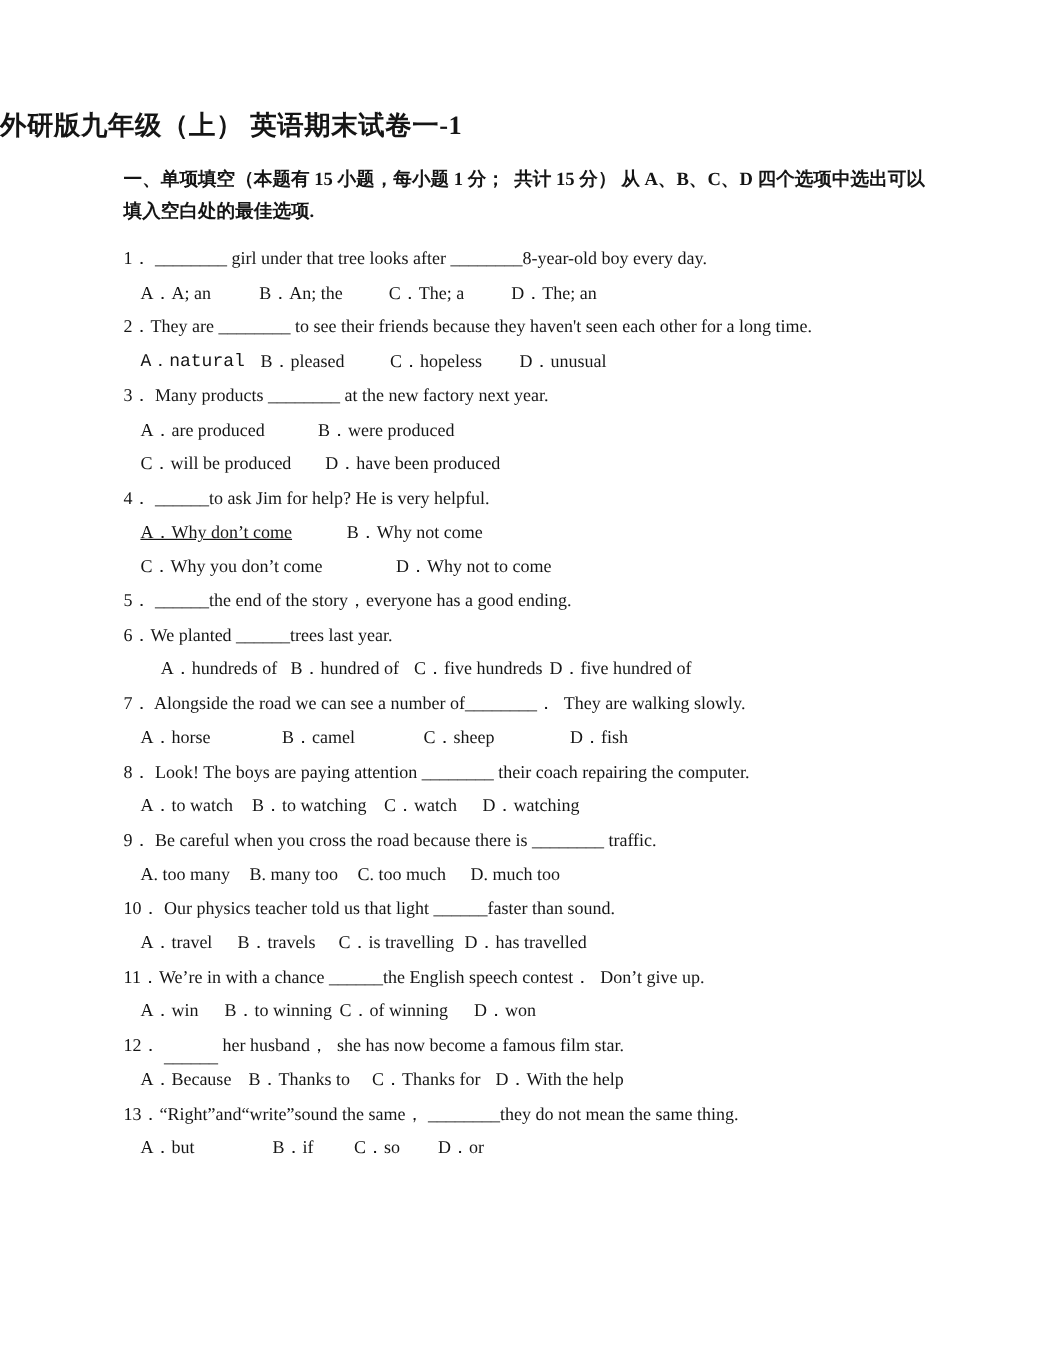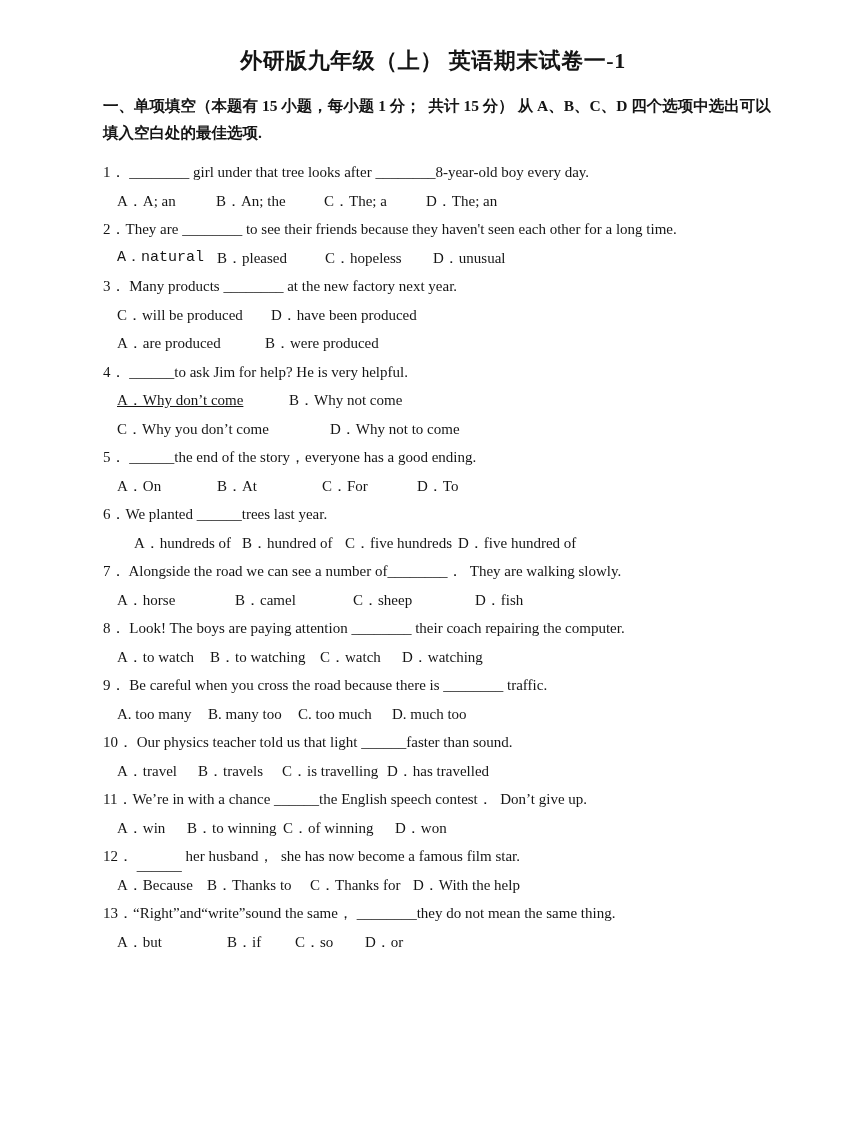--- a/index.html
+++ b/index.html
@@ -10,22 +10,22 @@
   .page {
     position: relative;
     width: 866px;
     height: 1122px;
     background: #ffffff;
     overflow: hidden;
     font-family: "Liberation Serif", "DejaVu Serif", serif;
     color: #151515;
   }
   .doc-title {
-    margin-top: 44px;
-    text-align: center;
+    margin-top: 88px;
+    text-align: left;
     font-size: 22px;
     line-height: 33px;
     font-weight: 700;
     letter-spacing: 0.5px;
     white-space: pre-wrap;
   }
   .section-heading {
     margin: 16px 0 0 103px;
     width: 668px;
     font-size: 15.5px;
@@ -68,31 +68,30 @@
       <div class="question">
         <div class="stem">1． ________ girl under that tree looks after ________8-year-old boy every day.</div>
         <div class="opts-row"><span class="opt" style="min-width: 99px;">A．A; an</span><span class="opt" style="min-width: 108px;">B．An; the</span><span class="opt" style="min-width: 102px;">C．The; a</span><span class="opt">D．The; an</span></div>
       </div>
       <div class="question">
         <div class="stem">2．They are ________ to see their friends because they haven't seen each other for a long time.</div>
         <div class="opts-row"><span class="opt" style="min-width: 100px; font-family: Liberation Mono, monospace;">A．natural</span><span class="opt" style="min-width: 108px;">B．pleased</span><span class="opt" style="min-width: 108px;">C．hopeless</span><span class="opt">D．unusual</span></div>
       </div>
       <div class="question">
         <div class="stem">3． Many products ________ at the new factory next year.</div>
+        <div class="opts-row"><span class="opt" style="min-width: 148px;">A．are produced</span><span class="opt">B．were produced</span></div>
         <div class="opts-row"><span class="opt" style="min-width: 154px;">C．will be produced</span><span class="opt">D．have been produced</span></div>
-        <div class="opts-row"><span class="opt" style="min-width: 148px;">A．are produced</span><span class="opt">B．were produced</span></div>
       </div>
       <div class="question">
         <div class="stem">4． ______to ask Jim for help? He is very helpful.</div>
         <div class="opts-row"><span class="opt" style="min-width: 172px; text-decoration: underline;">A．Why don’t come</span><span class="opt">B．Why not come</span></div>
         <div class="opts-row"><span class="opt" style="min-width: 213px;">C．Why you don’t come</span><span class="opt">D．Why not to come</span></div>
       </div>
       <div class="question">
         <div class="stem">5． ______the end of the story，everyone has a good ending.</div>
-        <div class="opts-row"><span class="opt" style="min-width: 100px;">A．On</span><span class="opt" style="min-width: 105px;">B．At</span><span class="opt" style="min-width: 95px;">C．For</span><span class="opt">D．To</span></div>
       </div>
       <div class="question">
         <div class="stem">6．We planted ______trees last year.</div>
         <div class="opts-row"><span class="opt" style="min-width: 108px; margin-left: 17px;">A．hundreds of</span><span class="opt" style="min-width: 103px;">B．hundred of</span><span class="opt" style="min-width: 113px;">C．five hundreds</span><span class="opt">D．five hundred of</span></div>
       </div>
       <div class="question">
         <div class="stem">7． Alongside the road we can see a number of________．  They are walking slowly.</div>
         <div class="opts-row"><span class="opt" style="min-width: 118px;">A．horse</span><span class="opt" style="min-width: 118px;">B．camel</span><span class="opt" style="min-width: 122px;">C．sheep</span><span class="opt">D．fish</span></div>
       </div>
       <div class="question">

